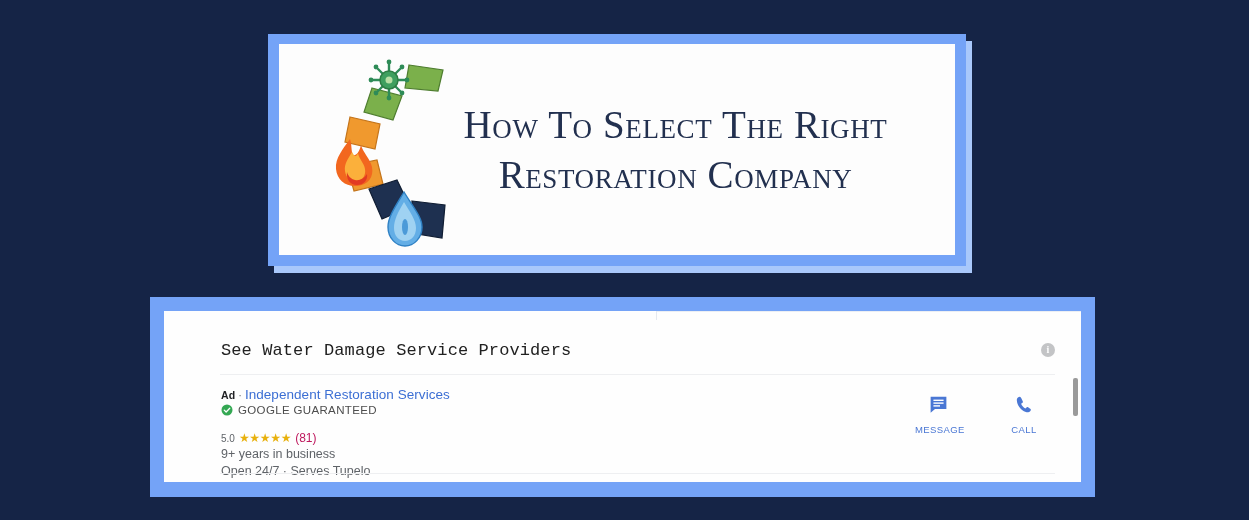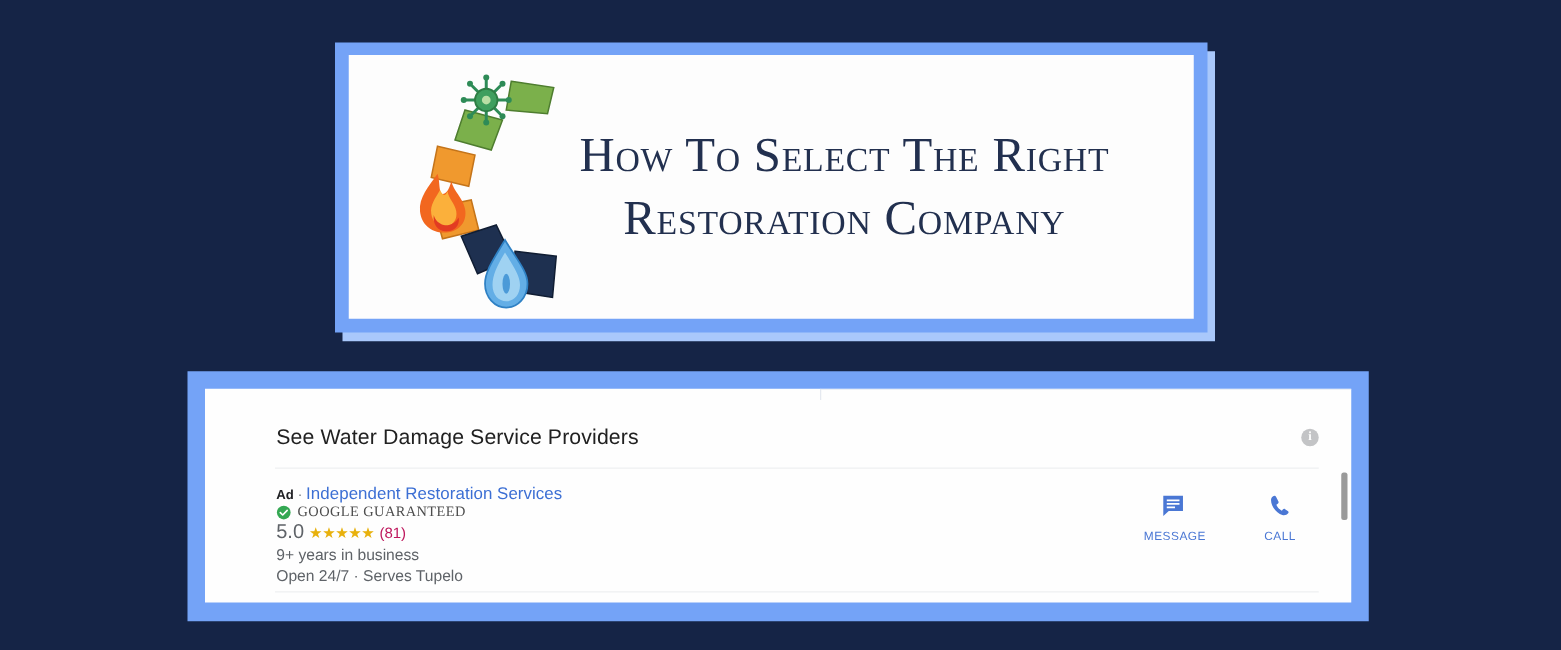--- a/index.html
+++ b/index.html
@@ -120,21 +120,21 @@
     top: 16px;
     height: 46px;
     display: flex;
     align-items: center;
     padding: 0 14px 0 57px;
     box-sizing: border-box;
   }
   #serp-header-title {
     font-size: 17px;
     color: #212121;
-    font-family: Liberation Sans, sans-serif;
+    font-family: Liberation Mono, monospace;
     letter-spacing: 0.1px;
     flex: 1;
   }
   #info-icon {
     width: 14px;
     height: 14px;
     border-radius: 50%;
     background: #c3c4c6;
     color: #fefefe;
     font-size: 10px;
@@ -198,40 +198,39 @@
   }
   #ad-advertiser {
     font-size: 13.5px;
     color: #3c6fd4;
     letter-spacing: 0.05px;
   }
   #guarantee-row {
     display: flex;
     align-items: center;
     gap: 5px;
-    margin-bottom: 1px;
-    font-family: Liberation Serif, serif;
+    margin-bottom: 15px;
   }
   #guarantee-icon {
     width: 12px;
     height: 12px;
     flex: none;
   }
   #guarantee-text {
     font-size: 11.5px;
     color: #4d4d4d;
     letter-spacing: 0.35px;
   }
   #rating-row {
     display: flex;
     align-items: center;
     gap: 4px;
     margin-bottom: 1px;
   }
-  #rating-value { font-size: 16px; color: #5f6368; }
+  #rating-value { font-size: 10px; color: #5f6368; }
   #rating-stars { font-size: 12px; color: #e8b10d; letter-spacing: -0.3px; }
   #rating-count { font-size: 12px; color: #be185d; }
 
   #ad-actions {
     display: flex;
     gap: 40px;
     padding-top: 6px;
     padding-right: 4px;
   }
   .action-btn {

